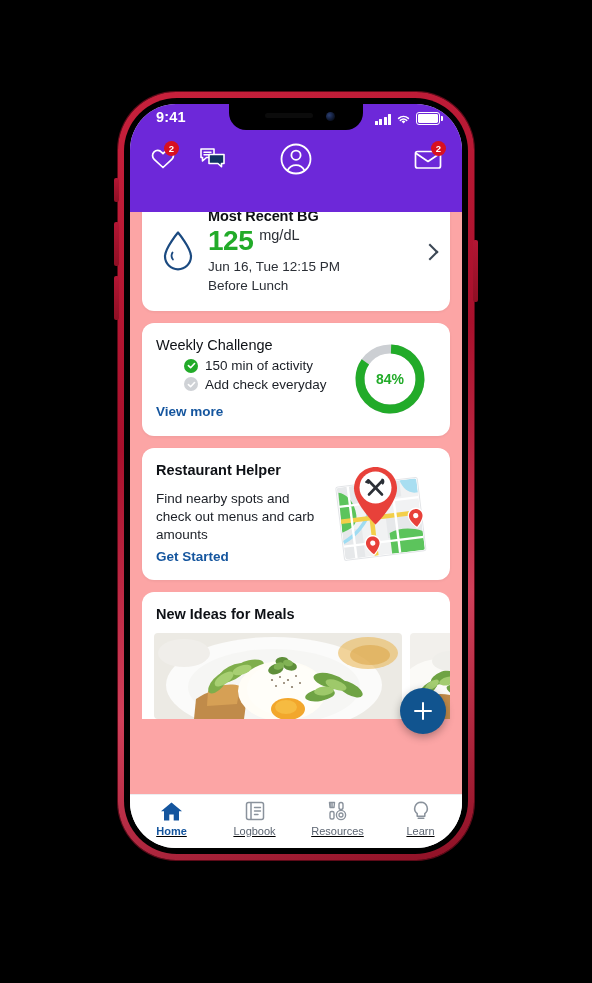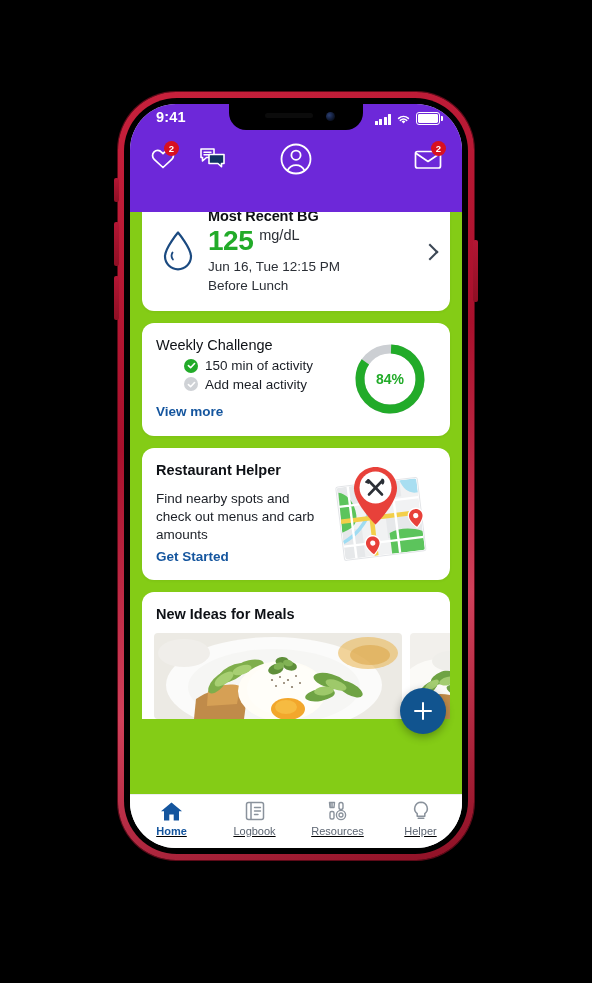--- a/index.html
+++ b/index.html
@@ -45,21 +45,21 @@
   .nav-chat{left:68px;top:6px;}
   .nav-profile{left:50%;transform:translateX(-50%);top:2px;}
   .nav-mail{right:20px;top:8px;}
   .badge{position:absolute;min-width:15px;height:15px;border-radius:8px;background:#d81021;color:#fff;
          font-size:9.5px;font-weight:700;display:flex;align-items:center;justify-content:center;
          padding:0 3px;box-sizing:border-box;}
   .nav-heart .badge{left:14px;top:-5px;}
   .nav-mail .badge{right:-4px;top:-7px;}
 
   
-  .body{position:absolute;left:0;top:88px;width:100%;bottom:52px;background:#84cc16;z-index:5;}
+  .body{position:absolute;left:0;top:88px;width:100%;bottom:52px;background:#fca5a5;z-index:5;}
   .card{background:#fff;border-radius:12px;margin:0 12px 12px 12px;box-shadow:0 1px 3px rgba(0,0,0,.06);}
 
   
   .bg-card{display:flex;align-items:center;padding:16px 14px 18px 14px;position:relative;}
   .bg-drop{width:44px;flex:0 0 44px;display:flex;justify-content:center;}
   .bg-text{flex:1;padding-left:8px;}
   .bg-title{font-size:14.5px;font-weight:700;color:#0e1116;letter-spacing:-.1px;}
   .bg-val-row{display:flex;align-items:flex-start;gap:6px;margin-top:3px;}
   .bg-val{font-size:28px;font-weight:700;color:#22ab29;letter-spacing:-.5px;line-height:1;}
   .bg-unit{font-size:14.5px;color:#2b2f36;}
@@ -227,21 +227,21 @@
             <span class="wc-label">150 min of activity</span>
           </div>
 
 
           <div class="wc-item">
             <span class="tick todo">
               <svg width="9" height="9" viewBox="0 0 10 10">
                   <path d="M1.6 5.2 4 7.5 8.4 2.8" fill="none" stroke="#fff" stroke-width="1.8" stroke-linecap="round" stroke-linejoin="round"></path>
                 </svg>
             </span>
-            <span class="wc-label">Add meal activity</span>
+            <span class="wc-label">Add check everyday</span>
           </div>
 
           <a class="wc-link">View more</a>
         </div>
 
         <div class="wc-right">
           <div class="ringwrap">
             <svg width="76" height="76" viewBox="0 0 76 76">
               <circle cx="38" cy="38" r="30" fill="none" stroke="#cccfd3" stroke-width="9"></circle>
               <circle id="ring-arc" cx="38" cy="38" r="30" fill="none" stroke="#22ab29" stroke-width="9" stroke-linecap="butt" transform="rotate(-88 38 38)" stroke-dasharray="188.50" stroke-dashoffset="30.16"></circle>
@@ -419,19 +419,19 @@
         <span class="tab-label">Resources</span>
       </div>
 
       <div class="tab">
         <span class="tab-ico">
           <svg width="20" height="22" viewBox="0 0 20 22">
             <path d="M10 2.3a6.3 6.3 0 0 1 3.8 11.3v2.6H6.2v-2.6A6.3 6.3 0 0 1 10 2.3z" fill="none" stroke="#8a929c" stroke-width="1.5" stroke-linejoin="round"></path>
             <path d="M7.2 18.3h5.6" stroke="#8a929c" stroke-width="1.5" stroke-linecap="round"></path>
           </svg>
         </span>
-        <span class="tab-label">Helper</span>
+        <span class="tab-label">Learn</span>
       </div>
 
 
     </div>
   </div>
 </div>
 
 </body></html>

